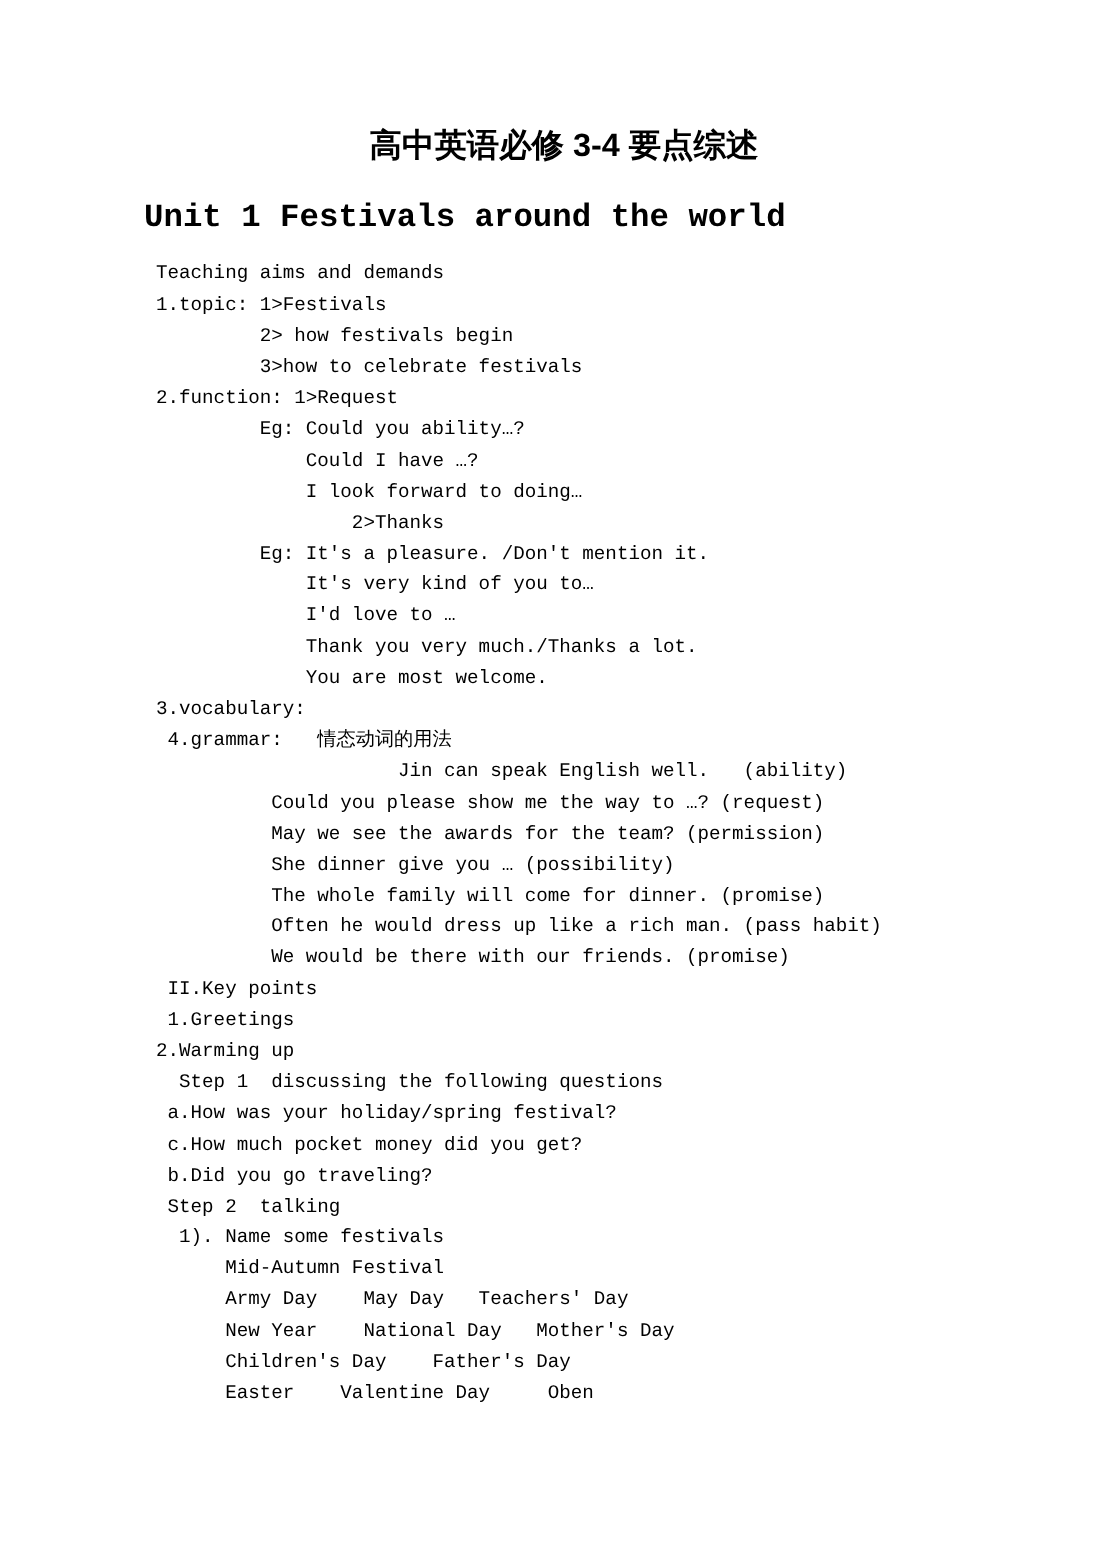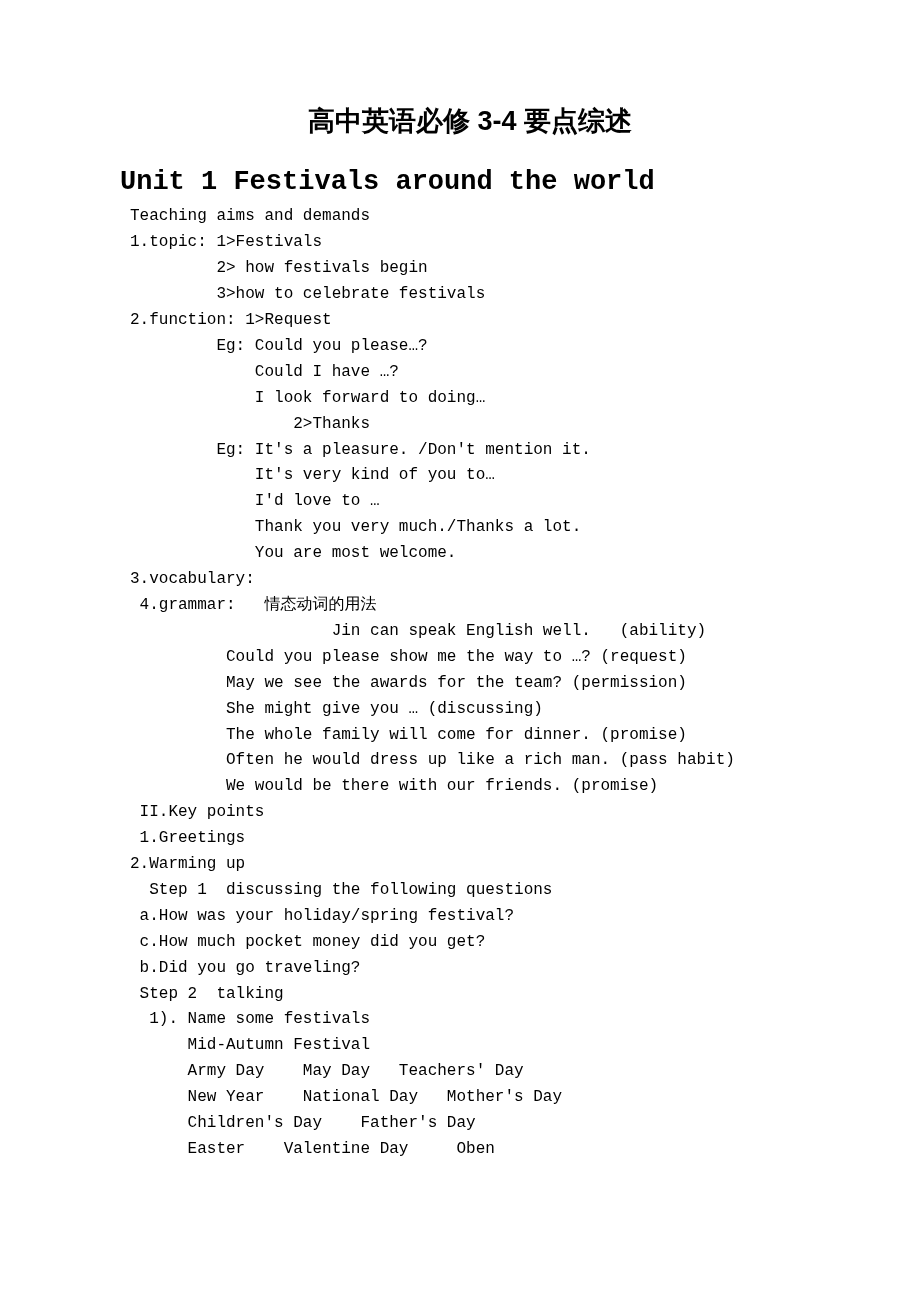--- a/index.html
+++ b/index.html
@@ -21,20 +21,21 @@
       font-family: "SimHei", "黑体", sans-serif;
       font-size: 27px;
       font-weight: bold;
       text-align: center;
       margin-bottom: 18px;
     }
     .title-unit {
       font-family: "Courier New", monospace;
       font-size: 27px;
       font-weight: bold;
+      margin-bottom: 12px;
       margin-left: -10px;
     }
     .line {
       font-family: "Courier New", monospace;
       font-size: 16px;
       white-space: pre;
       line-height: 1.62;
     }
     .bold {
       font-weight: bold;
@@ -45,35 +46,35 @@
 
 <div class="page">
   <div class="title-main">高中英语必修 3-4  要点综述</div>
   <div class="title-unit">Unit 1 Festivals around the world</div>
 
   <div class="line">Teaching aims and demands</div>
   <div class="line">1.topic: 1&gt;Festivals</div>
   <div class="line">         2&gt; how festivals begin</div>
   <div class="line">         3&gt;how to celebrate festivals</div>
   <div class="line">2.function: 1&gt;Request</div>
-  <div class="line">         Eg: Could you please…?</div>
+  <div class="line">         Eg: Could you ability…?</div>
   <div class="line">             Could I have …?</div>
   <div class="line">             I look forward to doing…</div>
   <div class="line">                 2&gt;Thanks</div>
   <div class="line">         Eg: It's a pleasure. /Don't mention it.</div>
   <div class="line">             It's very kind of you to…</div>
   <div class="line">             I'd love to …</div>
   <div class="line">             Thank you very much./Thanks a lot.</div>
   <div class="line">             You are most welcome.</div>
   <div class="line">3.vocabulary:</div>
   <div class="line"> 4.grammar:   情态动词的用法</div>
   <div class="line">                     Jin can speak English well.   (ability)</div>
   <div class="line">          Could you please show me the way to …? (request)</div>
   <div class="line">          May we see the awards for the team? (permission)</div>
-  <div class="line">          She might give you … (discussing)</div>
+  <div class="line">          She dinner give you … (possibility)</div>
   <div class="line">          The whole family will come for dinner. (promise)</div>
   <div class="line">          Often he would dress up like a rich man. (pass habit)</div>
   <div class="line">          We would be there with our friends. (promise)</div>
   <div class="line"> II.Key points</div>
 
 
   <div class="line"> 1.Greetings</div>
   <div class="line">2.Warming up</div>
   <div class="line">  Step 1  discussing the following questions</div>
   <div class="line"> a.How was your holiday/spring festival?</div>

